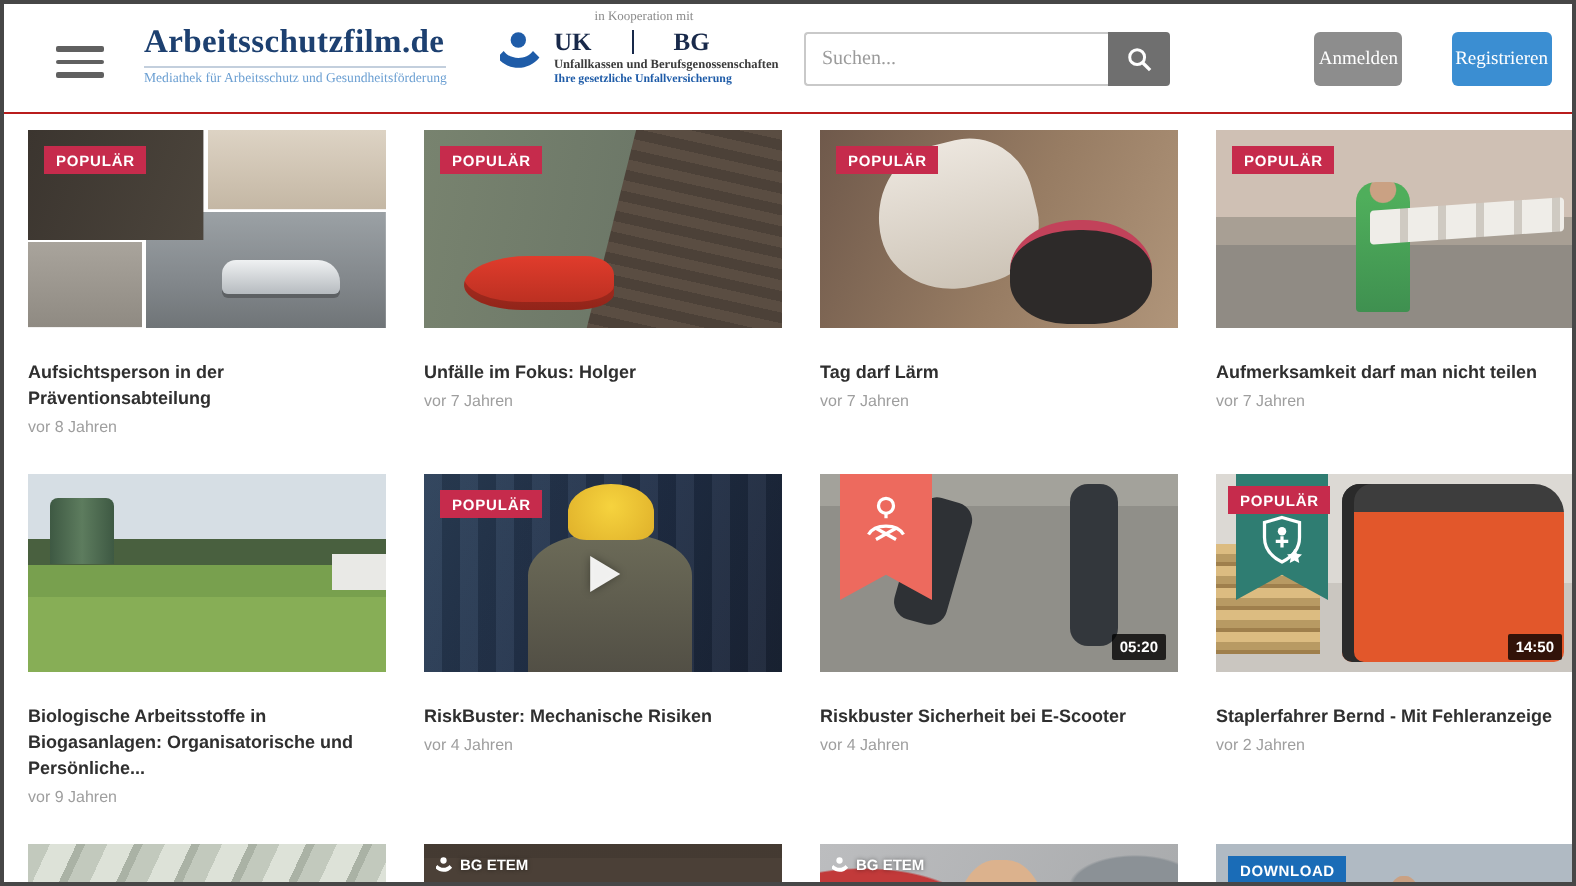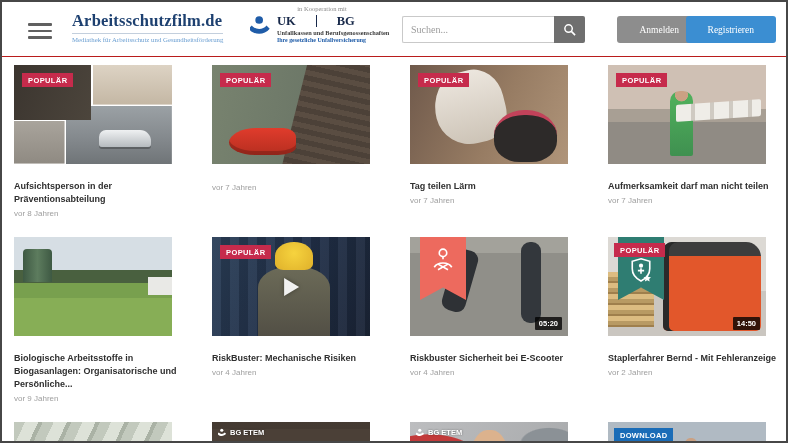--- a/index.html
+++ b/index.html
@@ -26,29 +26,29 @@
   .pl1 { font-size:6.3px; font-weight:600; color:#3c3c3c; margin-top:2px; }
   .pl2 { font-size:5.9px; font-weight:700; color:#1f5ca8; margin-top:1px; }
   .search { position:absolute; left:400px; top:14px; display:flex; height:27px; }
   .search input { width:152px; height:27px; border:1px solid #c9c9c9; border-right:none;
                   border-radius:2px 0 0 2px; padding:0 8px; font-size:10px; color:#444;
                   font-family:inherit; outline:none; }
   .search input::placeholder { color:#9b9b9b; }
   .search button { width:31px; height:27px; background:#6f6f6f; border:none; border-radius:0 2px 2px 0;
                    display:flex; align-items:center; justify-content:center; cursor:pointer; }
   .btn { position:absolute; top:14px; height:27px; border:none; border-radius:3px; color:#fff;
-         font-size:9.5px; font-family:inherit; padding:0 22px; cursor:pointer; }
+         font-size:9.5px; font-family:inherit; padding:0 2px; cursor:pointer; }
   .btn.gray { right:85px; background:#8d8d8d; }
   .btn.blue { right:10px; background:#3b8ed2; }
 
   
   .grid { position:absolute; top:55px; left:0; right:0; padding:8px 0 0 12px;
           display:grid; grid-template-columns:repeat(4,186px); column-gap:12px; }
   .card { margin-bottom:19px; cursor:pointer; }
-  .thumb { position:relative; width:158px; height:99px; overflow:hidden; background:#9a9a9a;padding-left:36px; }
+  .thumb { position:relative; width:179px; height:99px; overflow:hidden; background:#9a9a9a;padding-left:36px; }
   .cinfo { min-height:46px; padding-top:16px; }
   .vtitle { font-size:9px; font-weight:700; color:#2f2f2f; line-height:13px; }
   .vmeta { font-size:8px; color:#9e9e9e; margin-top:3px; }
 
   
   .badge-pop { position:absolute; top:8px; left:8px; background:#c62b4c; color:#fff;
                font-size:7.5px; font-weight:700; letter-spacing:.4px; padding:3px 6px 2px; z-index:3; }
   .badge-dl { position:absolute; top:6px; left:6px; background:#1a6cb7; color:#fff;
               font-size:7.5px; font-weight:700; letter-spacing:.3px; padding:3px 6px; z-index:3; }
   .wm { position:absolute; top:6px; left:6px; display:flex; align-items:center; gap:3px;
@@ -191,30 +191,31 @@
       <h3 class="vtitle">Aufsichtsperson in der Präventionsabteilung</h3>
       <div class="vmeta">vor 8 Jahren</div>
     </div>
   </article>
 
   <article class="card">
     <div class="thumb art2">
       <span class="badge-pop">POPULÄR</span>
     </div>
     <div class="cinfo">
+      <h3 class="vtitle">Unfälle im Fokus: Holger</h3>
       <div class="vmeta">vor 7 Jahren</div>
     </div>
   </article>
 
   <article class="card">
     <div class="thumb art3">
       <span class="badge-pop">POPULÄR</span>
     </div>
     <div class="cinfo">
-      <h3 class="vtitle">Tag teilen Lärm</h3>
+      <h3 class="vtitle">Tag darf Lärm</h3>
       <div class="vmeta">vor 7 Jahren</div>
     </div>
   </article>
 
   <article class="card">
     <div class="thumb art4">
       <span class="badge-pop">POPULÄR</span>
     </div>
     <div class="cinfo">
       <h3 class="vtitle">Aufmerksamkeit darf man nicht teilen</h3>

